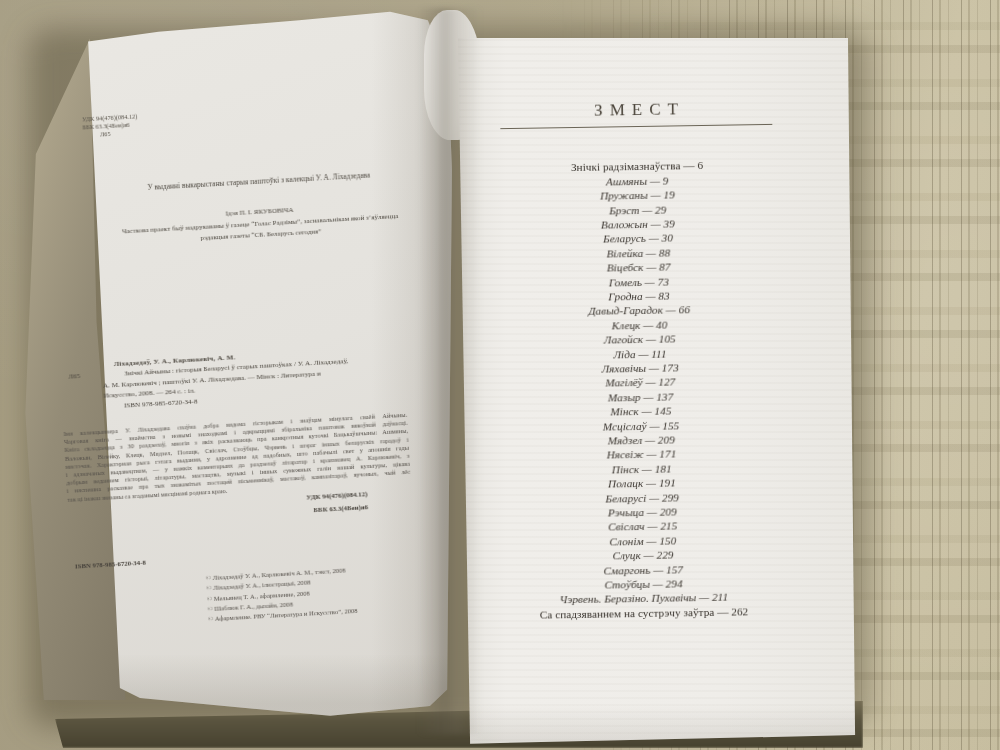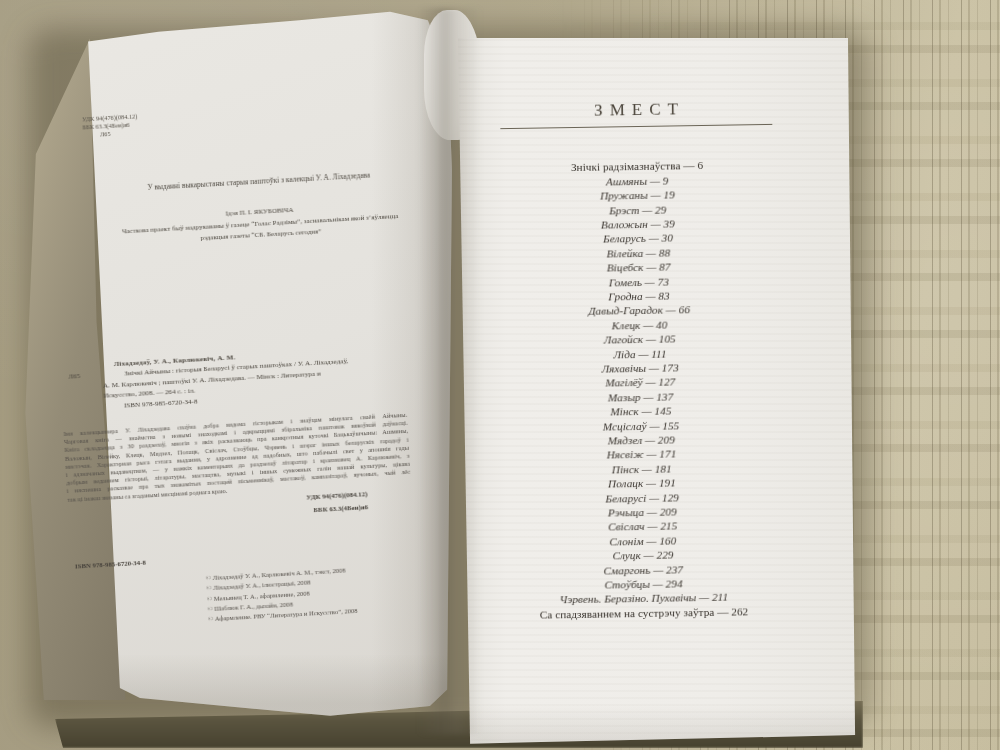--- a/index.html
+++ b/index.html
@@ -171,24 +171,24 @@
         <div class="toc-row"><span>Ліда</span><span class="sep"> — </span><span>111</span></div>
         <div class="toc-row"><span>Ляхавічы</span><span class="sep"> — </span><span>173</span></div>
         <div class="toc-row"><span>Магілёў</span><span class="sep"> — </span><span>127</span></div>
         <div class="toc-row"><span>Мазыр</span><span class="sep"> — </span><span>137</span></div>
         <div class="toc-row"><span>Мінск</span><span class="sep"> — </span><span>145</span></div>
         <div class="toc-row"><span>Мсціслаў</span><span class="sep"> — </span><span>155</span></div>
         <div class="toc-row"><span>Мядзел</span><span class="sep"> — </span><span>209</span></div>
         <div class="toc-row"><span>Нясвіж</span><span class="sep"> — </span><span>171</span></div>
         <div class="toc-row"><span>Пінск</span><span class="sep"> — </span><span>181</span></div>
         <div class="toc-row"><span>Полацк</span><span class="sep"> — </span><span>191</span></div>
-        <div class="toc-row"><span>Беларусі</span><span class="sep"> — </span><span>129</span></div>
+        <div class="toc-row"><span>Беларусі</span><span class="sep"> — </span><span>299</span></div>
         <div class="toc-row"><span>Рэчыца</span><span class="sep"> — </span><span>209</span></div>
         <div class="toc-row"><span>Свіслач</span><span class="sep"> — </span><span>215</span></div>
-        <div class="toc-row"><span>Слонім</span><span class="sep"> — </span><span>160</span></div>
+        <div class="toc-row"><span>Слонім</span><span class="sep"> — </span><span>150</span></div>
         <div class="toc-row"><span>Слуцк</span><span class="sep"> — </span><span>229</span></div>
-        <div class="toc-row"><span>Смаргонь</span><span class="sep"> — </span><span>237</span></div>
+        <div class="toc-row"><span>Смаргонь</span><span class="sep"> — </span><span>157</span></div>
         <div class="toc-row"><span>Стоўбцы</span><span class="sep"> — </span><span>294</span></div>
         <div class="toc-row"><span>Чэрвень. Беразіно. Пухавічы</span><span class="sep"> — </span><span>211</span></div>
         <div class="toc-row roman"><span>Са спадзяваннем на сустрэчу заўтра</span><span class="sep"> — </span><span>262</span></div>
       </div>
   </div>
 </div>
 
 </body></html>

